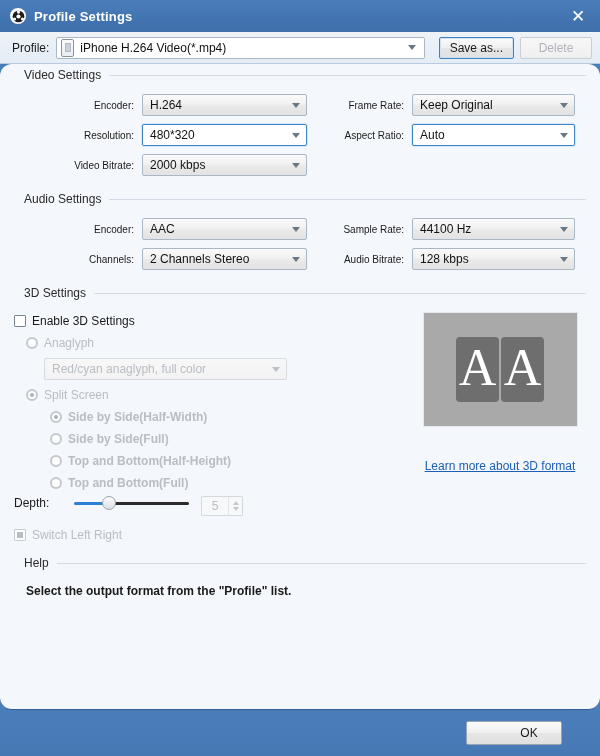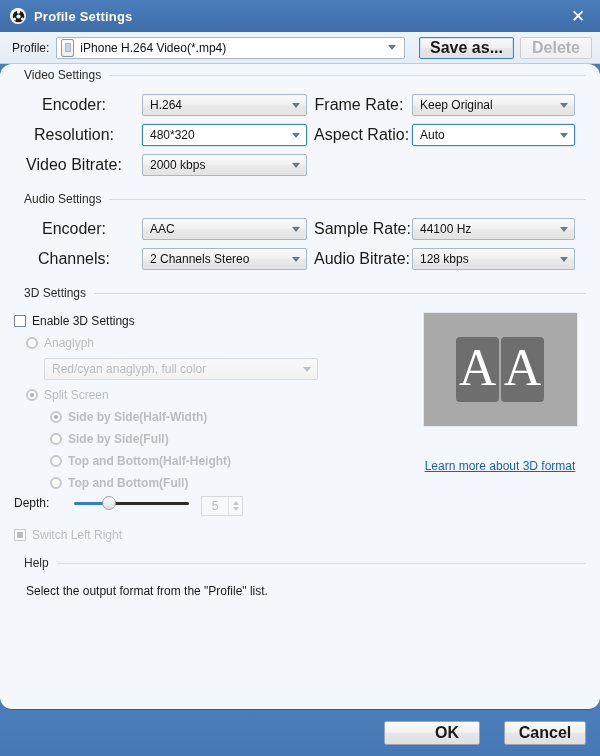--- a/index.html
+++ b/index.html
@@ -134,32 +134,31 @@
     margin: 0 6px 0 4px;
     flex: 0 0 auto;
   }
   .arrow-down.dim { border-top-color: #b9c0c8; }
 
   .btn {
     height: 22px;
     min-width: 72px;
     padding: 0 10px;
     font-family: "Liberation Sans", sans-serif;
-    font-size: 16px;
+    font-size: 12px;
     color: #1a1a1a;
     background: linear-gradient(to bottom, #fbfbfb 0%, #f0f0f0 48%, #e6e6e6 52%, #e0e0e0 100%);
     border: 1px solid #9aa4b0;
     border-radius: 2px;
     cursor: pointer;
     box-sizing: border-box;
     display: inline-flex;
     align-items: center;
     justify-content: center;
     white-space: nowrap;
-    font-weight: bold;
   }
   .btn.focus { border-color: #3f83c4; box-shadow: 0 0 0 1px #cfe2f5 inset; }
   .btn.disabled { color: #b0b4b9; border-color: #c9ced4; background: linear-gradient(to bottom,#f7f7f7,#efefef); cursor: default; }
   .profile-row .btn { margin-left: 6px; }
 
   
   .content {
     flex: 1 1 auto;
     background: #f4f7fb;
     border-bottom: 1px solid #2f5d94;
@@ -197,23 +196,23 @@
     height: 30px;
   }
   .cell {
     display: flex;
     align-items: center;
   }
   .cell.left  { width: 300px; }
   .cell.right { width: 272px; }
 
   .flabel {
-    font-size: 16px;
+    font-size: 10px;
     color: #1a1a1a;
-    text-align: center;
+    text-align: right;
     padding-right: 8px;
     white-space: nowrap;
   }
   .cell.left  .flabel { width: 120px; }
   .cell.right .flabel { width: 90px; }
 
   .combo {
     height: 22px;
     border: 1px solid #a9b7c6;
     border-radius: 2px;
@@ -415,20 +414,21 @@
     color: #1d5fb5;
     text-decoration: underline;
     cursor: pointer;
     white-space: nowrap;
   }
 
   .help-text {
     font-size: 12px;
     color: #1a1a1a;
     padding: 10px 0 0 12px;
+    font-weight: bold;
   }
 
   
   .footer {
     flex: 0 0 46px;
     height: 46px;
     background: linear-gradient(to bottom, #4a7ebb 0%, #4678b4 100%);
     display: flex;
     align-items: center;
     padding: 0 14px;
@@ -576,21 +576,21 @@
             <span class="cbox"></span>
             <span class="lbl">Enable 3D Settings</span>
           </div>
 
           <div class="opt off indent1">
             <span class="radio"></span>
             <span class="lbl">Anaglyph</span>
           </div>
 
           <div class="indent2" style="padding-top:4px;padding-bottom:4px;">
-            <div class="combo disabled" style="width:274px;">
+            <div class="combo disabled" style="width:243px;">
               <span class="val">Red/cyan anaglyph, full color</span>
               <span class="arrow-down dim"></span>
             </div>
           </div>
 
           <div class="opt off indent1">
             <span class="radio on"></span>
             <span class="lbl">Split Screen</span>
           </div>
 
@@ -649,16 +649,15 @@
         <span class="gline"></span>
       </div>
       <div class="help-text">Select the output format from the "Profile" list.</div>
     </div>
 
   </div>
 
   <div class="footer">
     <span class="spacer"></span>
     <button class="btn ok">OK</button>
-    <button class="btn">Cancel</button>
   </div>
 
 </div>
 
 </body></html>

